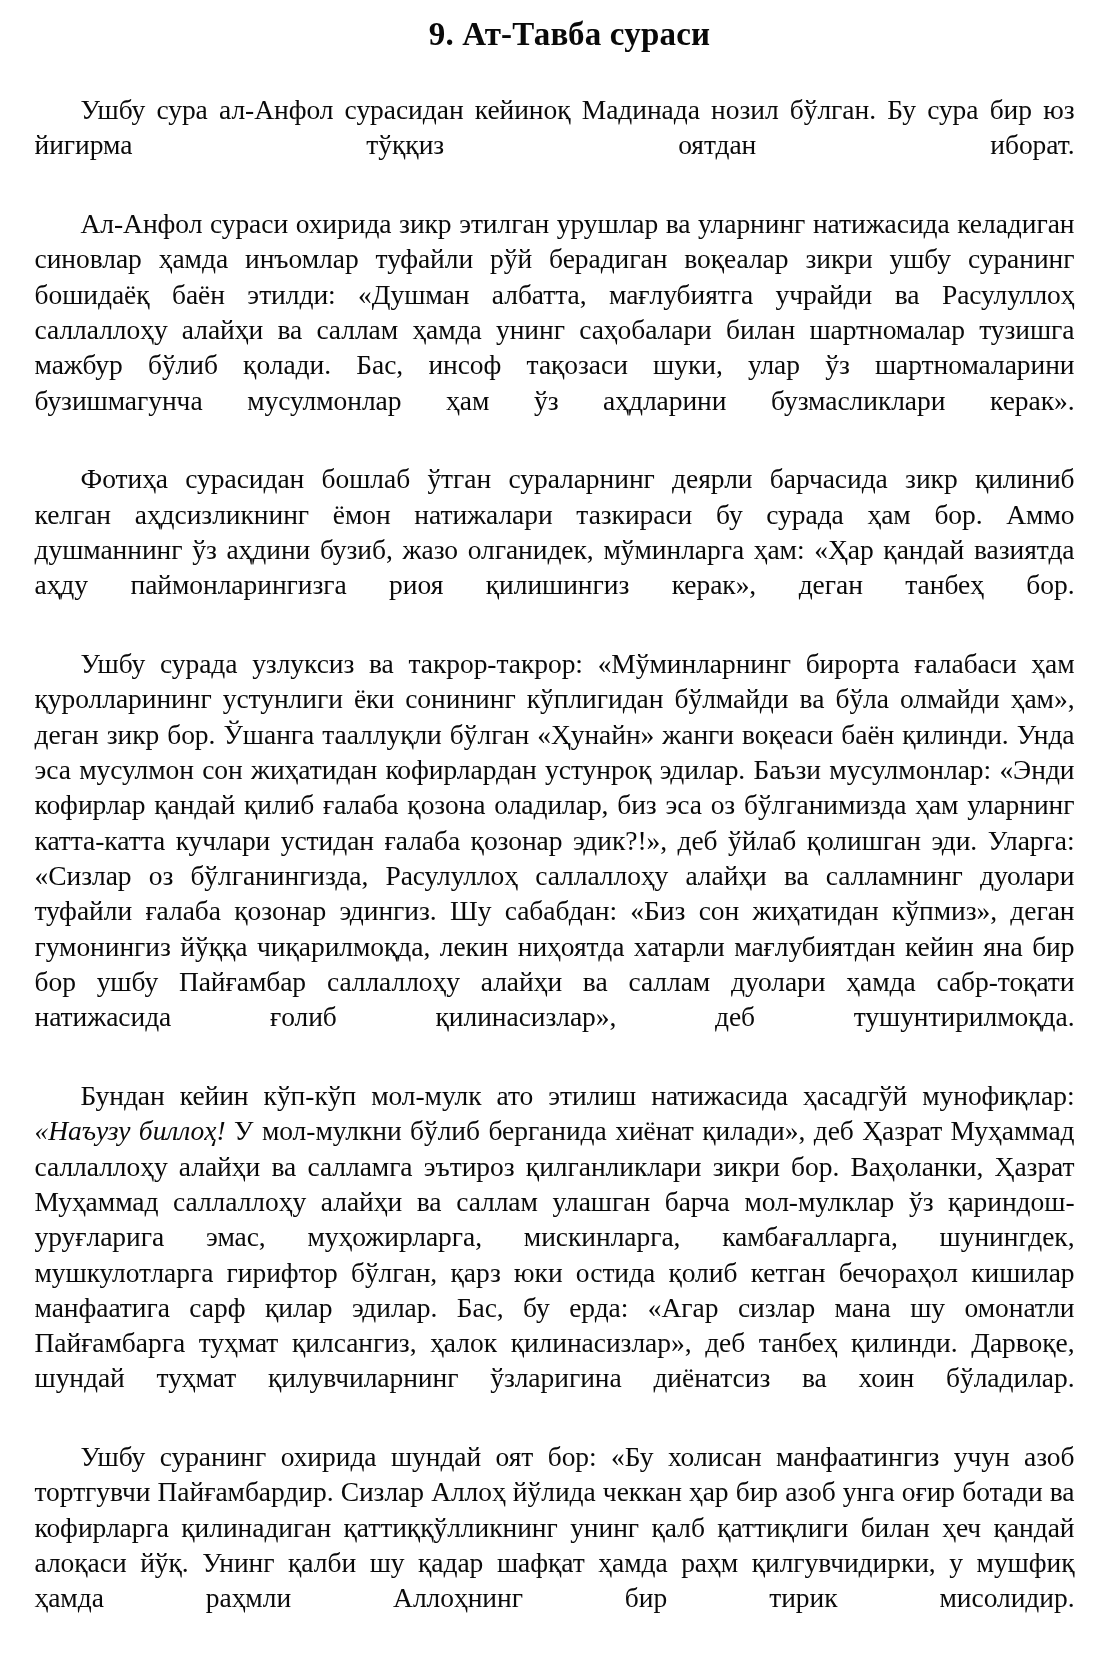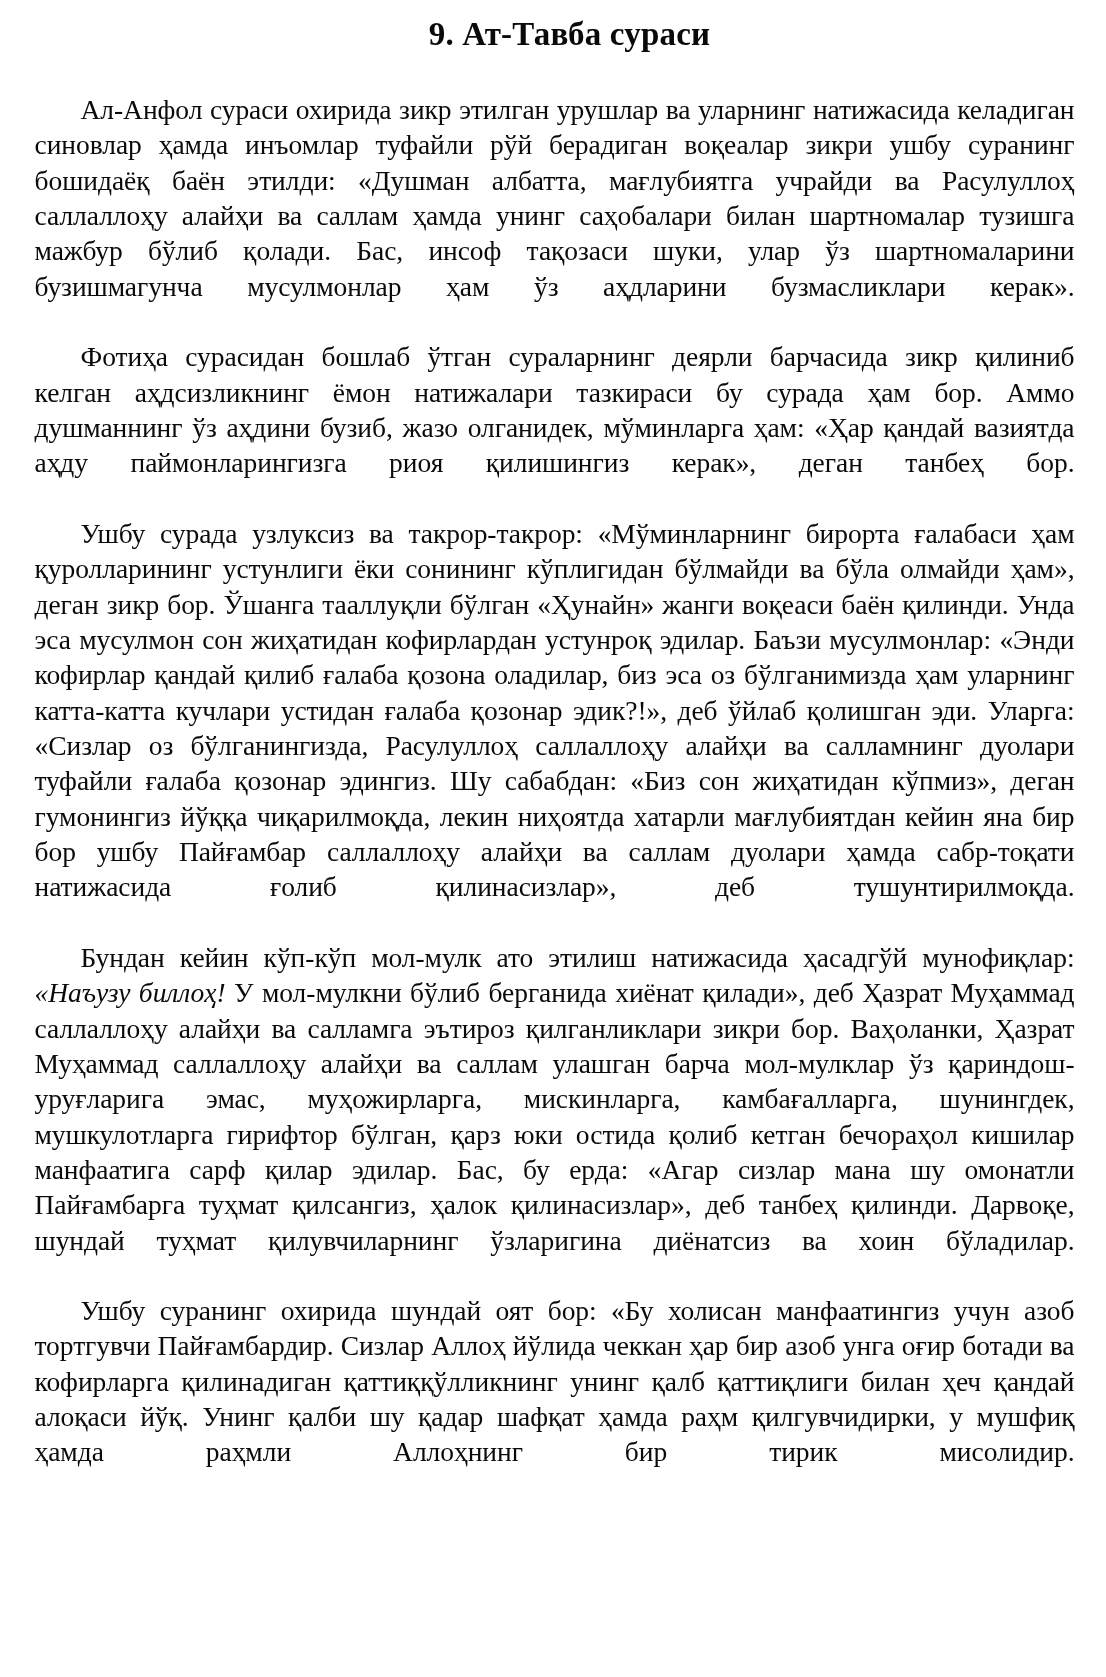--- a/index.html
+++ b/index.html
@@ -45,21 +45,21 @@
     text-align: justify;
     text-justify: inter-word;
     text-indent: 46px;
     font-size: 27.5px;
     line-height: 1.285;
     letter-spacing: -0.05px;
     word-spacing: 0.2px;
     hyphens: none;
   }
   .para + .para {
-    margin-top: 0px;
+    margin-top: 8px;
   }
   .para em,
   .italic {
   }
   
   .para:after {
     content: "";
     display: inline-block;
     width: 100%;
   }
@@ -100,20 +100,21 @@
 </style>
 </head>
 <body>
 
 <div class="page">
 
   <h1 class="page-title">9. Ат-Тавба сураси</h1>
 
   <div class="body-text">
 
+    <p class="para">Ушбу сура ал-Анфол сурасидан кейиноқ Мадинада нозил бўлган. Бу сура бир юз йигирма тўққиз оятдан иборат.</p>
 
     <p class="para">Ал-Анфол сураси охирида зикр этилган урушлар ва уларнинг натижасида келадиган синовлар ҳамда инъомлар туфайли рўй берадиган воқеалар зикри ушбу суранинг бошидаёқ баён этилди: «Душман албатта, мағлубиятга учрайди ва Расулуллоҳ саллаллоҳу алайҳи ва саллам ҳамда унинг саҳобалари билан шартномалар тузишга мажбур бўлиб қолади. Бас, инсоф тақозаси шуки, улар ўз шартномаларини бузишмагунча мусулмонлар ҳам ўз аҳдларини бузмасликлари керак».</p>
 
     <p class="para">Фотиҳа сурасидан бошлаб ўтган сураларнинг деярли барчасида зикр қилиниб келган аҳдсизликнинг ёмон натижалари тазкираси бу сурада ҳам бор. Аммо душманнинг ўз аҳдини бузиб, жазо олганидек, мўминларга ҳам: «Ҳар қандай вазиятда аҳду паймонларингизга риоя қилишингиз керак», деган танбеҳ бор.</p>
 
     <p class="para">Ушбу сурада узлуксиз ва такрор-такрор: «Мўминларнинг бирорта ғалабаси ҳам қуролларининг устунлиги ёки сонининг кўплигидан бўлмайди ва бўла олмайди ҳам», деган зикр бор. Ўшанга тааллуқли бўлган «Ҳунайн» жанги воқеаси баён қилинди. Унда эса мусулмон сон жиҳатидан кофирлардан устунроқ эдилар. Баъзи мусулмонлар: «Энди кофирлар қандай қилиб ғалаба қозона оладилар, биз эса оз бўлганимизда ҳам уларнинг катта-катта кучлари устидан ғалаба қозонар эдик?!», деб ўйлаб қолишган эди. Уларга: «Сизлар оз бўлганингизда, Расулуллоҳ саллаллоҳу алайҳи ва салламнинг дуолари туфайли ғалаба қозонар эдингиз. Шу сабабдан: «Биз сон жиҳатидан кўпмиз», деган гумонингиз йўққа чиқарилмоқда, лекин ниҳоятда хатарли мағлубиятдан кейин яна бир бор ушбу Пайғамбар саллаллоҳу алайҳи ва саллам дуолари ҳамда сабр-тоқати натижасида ғолиб қилинасизлар», деб тушунтирилмоқда.</p>
 
     <p class="para"><span>Бундан кейин кўп-кўп мол-мулк ато этилиш натижасида ҳасадгўй мунофиқлар: </span><em class="italic">«Наъузу биллоҳ!</em><span> У мол-мулкни бўлиб берганида хиёнат қилади», деб Ҳазрат Муҳаммад саллаллоҳу алайҳи ва салламга эътироз қилганликлари зикри бор. Ваҳоланки, Ҳазрат Муҳаммад саллаллоҳу алайҳи ва саллам улашган барча мол-мулклар ўз қариндош-уруғларига эмас, муҳожирларга, мискинларга, камбағалларга, шунингдек, мушкулотларга гирифтор бўлган, қарз юки остида қолиб кетган бечораҳол кишилар манфаатига сарф қилар эдилар. Бас, бу ерда: «Агар сизлар мана шу омонатли Пайғамбарга туҳмат қилсангиз, ҳалок қилинасизлар», деб танбеҳ қилинди. Дарвоқе, шундай туҳмат қилувчиларнинг ўзларигина диёнатсиз ва хоин бўладилар.</span></p>
 
     <p class="para">Ушбу суранинг охирида шундай оят бор: «Бу холисан манфаатингиз учун азоб тортгувчи Пайғамбардир. Сизлар Аллоҳ йўлида чеккан ҳар бир азоб унга оғир ботади ва кофирларга қилинадиган қаттиққўлликнинг унинг қалб қаттиқлиги билан ҳеч қандай алоқаси йўқ. Унинг қалби шу қадар шафқат ҳамда раҳм қилгувчидирки, у мушфиқ ҳамда раҳмли Аллоҳнинг бир тирик мисолидир.</p>

